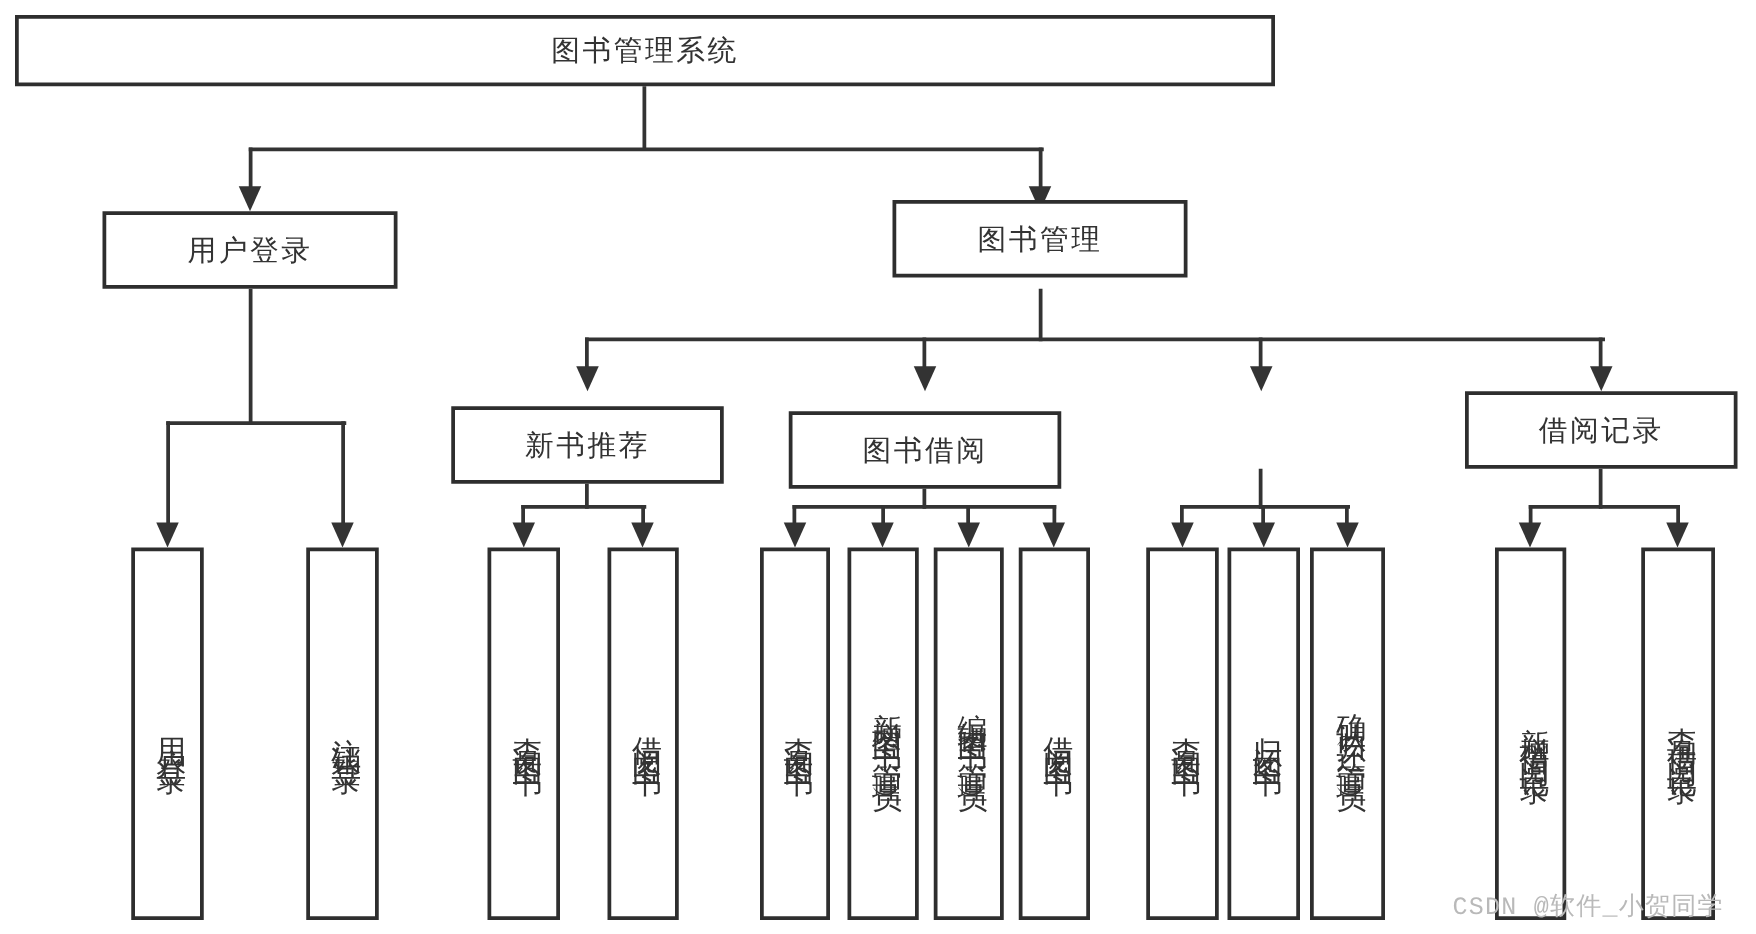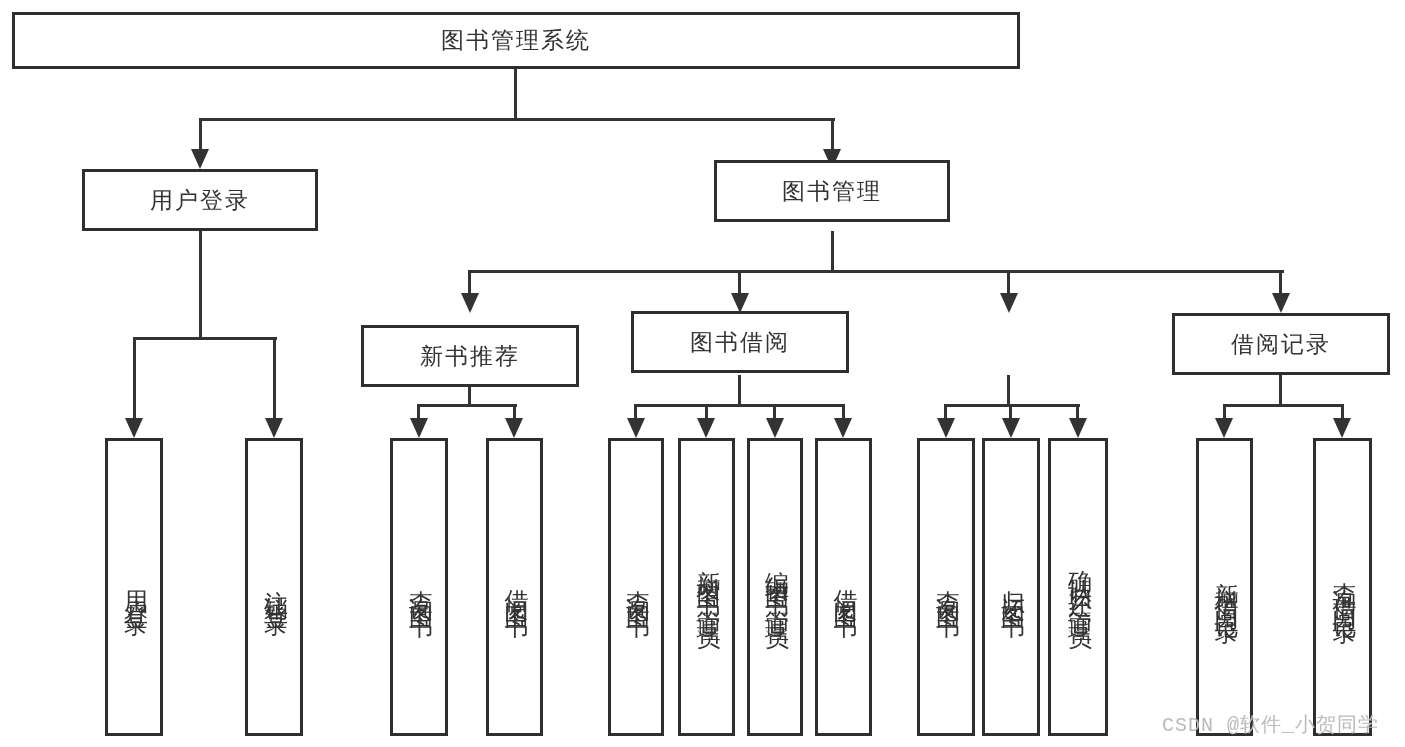--- a/index.html
+++ b/index.html
@@ -111,21 +111,21 @@
   <div class="hbox" style="left:82px;top:169px;width:236px;height:62px;">
     <span>用户登录</span>
   </div>
   <div class="hbox" style="left:714px;top:160px;width:236px;height:62px;">
     <span>图书管理</span>
   </div>
 
   <div class="hbox" style="left:361px;top:313px;width:218px;height:62px;margin-top:12px;">
     <span>新书推荐</span>
   </div>
-  <div class="hbox" style="left:631px;top:311px;width:218px;height:62px;">
+  <div class="hbox" style="left:631px;top:329px;width:218px;height:62px;">
     <span>图书借阅</span>
   </div>
   <div class="hbox" style="left:1172px;top:313px;width:218px;height:62px;">
     <span>借阅记录</span>
   </div>
 
   <div class="vbox" style="left:105px;top:438px;width:58px;height:298px;">
     <span>用户登录</span>
   </div>
   <div class="vbox" style="left:245px;top:438px;width:58px;height:298px;">

